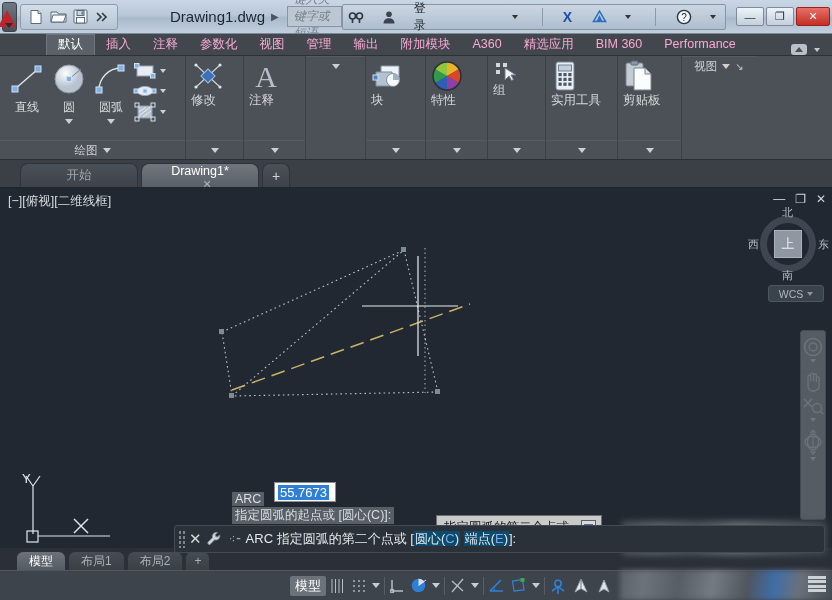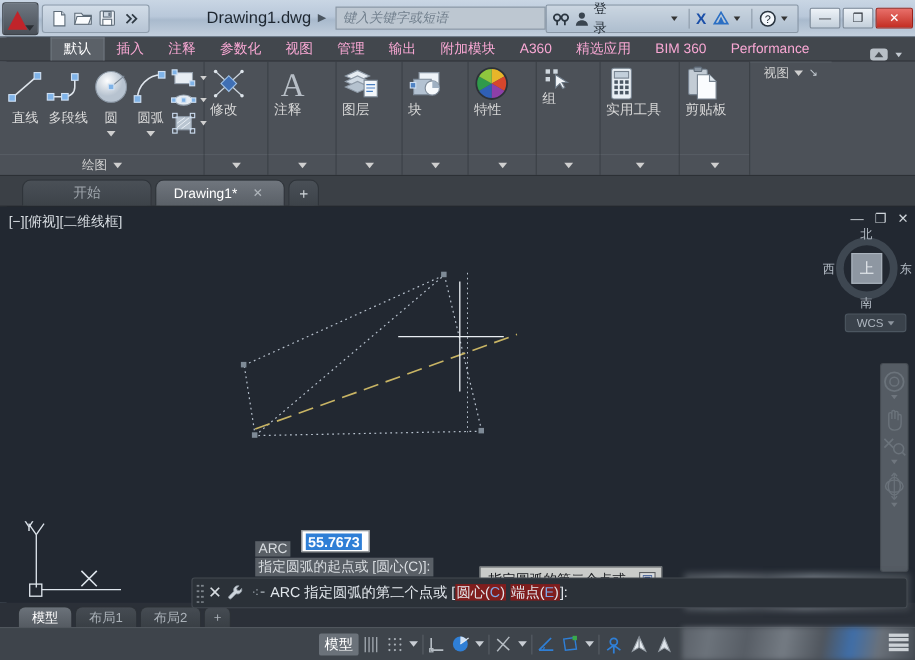--- a/index.html
+++ b/index.html
@@ -52,21 +52,21 @@
     width:210px; height:21px; margin-left:8px;
     background:#bdc7d1; border:1px solid #8795a4;
     display:flex; align-items:center; padding-left:6px;
     font-style:italic; color:#72808e; font-size:12px;font-family:Liberation Serif, serif;
   }
   .tb-right { margin-left:auto; display:flex; align-items:center; height:34px; }
   .tb-group {
     display:flex; align-items:center; height:26px;
     background:linear-gradient(to bottom,#cbd6e1,#aebecf);
     border:1px solid #8795a4; border-radius:2px; padding:0 5px;
-    color:#1e2730; font-size:12px;
+    color:#1e2730; font-size:12px;gap:14px;
   }
   .tb-group .sep { width:1px;height:18px;background:#8c9aa8;margin:0 6px; }
   .caret { width:0;height:0;border-left:3px solid transparent;border-right:3px solid transparent;border-top:4px solid #333; margin:0 4px; }
   .winbtns { display:flex; margin-left:8px; margin-right:2px; }
   .wbtn {
     width:28px;height:19px; margin-left:2px; border:1px solid #7f8b99;
     background:linear-gradient(to bottom,#eef3f8,#c3cfdb);
     display:flex;align-items:center;justify-content:center;
     font-size:11px;color:#2b3038;border-radius:2px;
   }
@@ -119,21 +119,21 @@
   .doctabs {
     position:absolute; left:0; top:160px; width:832px; height:28px;
     background:#3b4046; display:flex; align-items:flex-end; padding-left:20px;
     border-bottom:1px solid #22262b;
   }
   .dtab {
     height:24px; padding:0 16px; display:flex;align-items:center; font-size:12.5px;
     color:#9fa6ad; background:linear-gradient(to bottom,#4a5057,#3d4349);
     border-radius:8px 8px 0 0; border:1px solid #2f343a; border-bottom:none; margin-right:3px;
   }
-  .dtab.active { color:#ffffff; background:linear-gradient(to bottom,#70767e,#5a6067); }
+  .dtab.active { color:#ffffff; background:linear-gradient(to bottom,#70767e,#5a6067);flex-direction:column; }
   .dtab .x { margin-left:14px; color:#aeb4ba; font-size:11px; }
   .dtab.plus { padding:0 9px; color:#cfd4d9; font-size:14px; }
 
   
   .canvas {
     position:absolute; left:0; top:188px; width:832px; height:360px;
     background:#222831; overflow:hidden;
   }
   .vp-label { position:absolute; left:8px; top:5px; font-size:12.5px; color:#d8dde2; white-space:nowrap; }
   .vp-ctl { position:absolute; right:6px; top:4px; display:flex; gap:10px; color:#cfd5da; font-size:12px; }
@@ -185,40 +185,40 @@
   }
   .dimbox {
     position:absolute; left:415px; top:339px; height:21px;
     background:#c9cbc9; border:1px solid #6c6f72;
     display:flex; align-items:center; padding:0 6px;
     color:#15181c; font-size:12.5px;
   }
   .lenbox {
     position:absolute; left:274px; top:294px; height:20px; min-width:62px;
     background:#ffffff; border:1px solid #8b8f93;
-    display:flex; align-items:center; padding:0 3px;font-weight:bold;
+    display:flex; align-items:center; padding:0 3px;
   }
   .lenbox span { background:#2f7fd6; color:#ffffff; font-size:13px; padding:0 2px; letter-spacing:0; }
 
   
   .cmdhist { position:absolute; left:232px; top:492px; font-size:12.5px; }
   .cmdhist div { background:#595f66; color:#d9dde1; padding:0 3px; margin-bottom:1px; display:inline-block;}
   .cmdline {
     position:absolute; left:174px; top:525px; width:651px; height:28px;
     background:#2b3138; border:1px solid #444a51; border-radius:3px;
     display:flex; align-items:center;
   }
   .cmd-grip { width:8px; height:18px; margin-left:3px;
     background-image:radial-gradient(#7e858c 1px, transparent 1px);
     background-size:4px 5px; }
   .cmd-x { color:#d7dce1; font-size:15px; margin:0 5px 0 3px; }
   .cmd-wr { margin-right:6px; }
   .cmd-dots { color:#9aa2aa; font-size:12px; margin-right:4px; }
   .cmd-txt { color:#e3e8ed; font-size:13px; white-space:nowrap; }
-  .cmd-txt .kw { background:#7f1d1d; padding:0 1px; }
+  .cmd-txt .kw { background:#0c4a6e; padding:0 1px; }
   .cmd-txt .hot { color:#7fa9e8; }
   .cmd-blur {
     position:absolute; left:622px; top:521px; width:205px; height:34px;
     background:linear-gradient(105deg,#4a5058 0%,#5e656d 18%,#4e545c 36%,#6a717a 55%,#585f67 72%,#3f454c 100%);
     filter:blur(3px); opacity:.97; border-radius:2px;
   }
 
   
   .layoutbar {
     position:absolute; left:0; top:548px; width:832px; height:22px;
@@ -375,29 +375,20 @@
 
     <div class="panel" style="width:186px">
       <div class="panel-body">
         <div class="btncol" style="width:44px">
           <svg class="ic" width="36" height="34" viewBox="0 0 36 34">
             <line x1="6" y1="27" x2="29" y2="7" stroke="#dfe5ec" stroke-width="1.4"></line>
             <rect x="3" y="24" width="6" height="6" fill="#7fb3e8" stroke="#cfe0f3"></rect>
             <rect x="26" y="4" width="6" height="6" fill="#7fb3e8" stroke="#cfe0f3"></rect>
           </svg>
           <div class="lbl">直线</div>
-        </div>
-        <div class="btncol" style="width:48px">
-          <svg class="ic" width="42" height="34" viewBox="0 0 42 34">
-            <path d="M5 26 H18 A9 9 0 0 0 27 17 V8" fill="none" stroke="#dfe5ec" stroke-width="1.4"></path>
-            <rect x="2" y="23" width="6" height="6" fill="#7fb3e8" stroke="#cfe0f3"></rect>
-            <rect x="15" y="23" width="6" height="6" fill="#7fb3e8" stroke="#cfe0f3"></rect>
-            <rect x="24" y="5" width="6" height="6" fill="#7fb3e8" stroke="#cfe0f3"></rect>
-          </svg>
-          <div class="lbl">多段线</div>
         </div>
         <div class="btncol" style="width:40px">
           <svg class="ic" width="36" height="34" viewBox="0 0 36 34">
             <defs>
                 <radialGradient id="cg" cx="38%" cy="30%">
                   <stop offset="0" stop-color="#fdfeff"></stop>
                   <stop offset="1" stop-color="#b7c3d0"></stop>
                 </radialGradient>
               </defs>
             <circle cx="18" cy="17" r="14" fill="url(#cg)" stroke="#8b97a4"></circle>
@@ -480,32 +471,20 @@
           </svg>
           <div class="lbl">注释</div>
         </div>
       </div>
       <div class="panel-foot">
         <span class="dn" style="margin-top:0"></span>
       </div>
     </div>
 
     <div class="panel" style="width:60px">
-      <div class="panel-body" style="justify-content:center">
-        <div class="bigcol">
-          <svg class="ic" width="34" height="32" viewBox="0 0 34 32">
-            <path d="M3 9 L14 4 L25 9 L14 14 Z" fill="#e6ecf2" stroke="#8e9aa7"></path>
-            <path d="M3 14 L14 9 L25 14 L14 19 Z" fill="#cfd9e3" stroke="#8e9aa7"></path>
-            <path d="M3 19 L14 14 L25 19 L14 24 Z" fill="#b5c2cf" stroke="#8e9aa7"></path>
-            <rect x="20" y="13" width="12" height="15" fill="#f2f6fa" stroke="#7d8a97"></rect>
-            <path d="M22 17h8M22 20h8M22 23h6" stroke="#4a7fc1" stroke-width="1.1"></path>
-          </svg>
-          <div class="lbl">图层</div>
-        </div>
-      </div>
       <div class="panel-foot">
         <span class="dn" style="margin-top:0"></span>
       </div>
     </div>
 
     <div class="panel" style="width:60px">
       <div class="panel-body" style="justify-content:center">
         <div class="bigcol">
           <svg class="ic" width="34" height="32" viewBox="0 0 34 32">
             <path d="M10 6 L28 6 L28 22 L10 22 Z" fill="#eef3f8" stroke="#8c98a5"></path>

